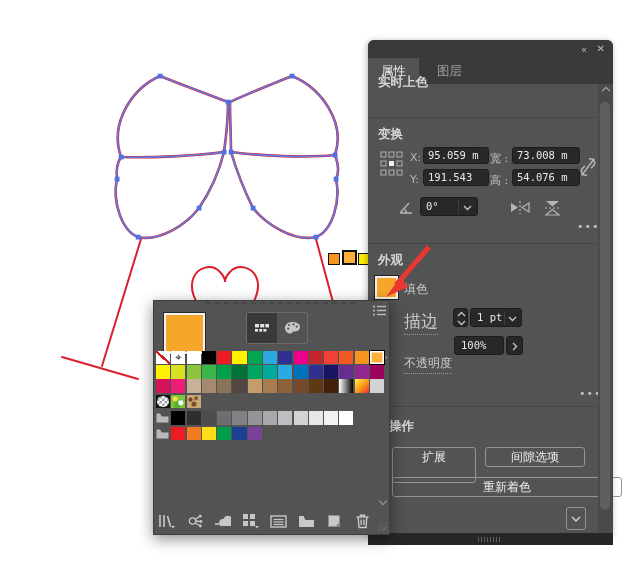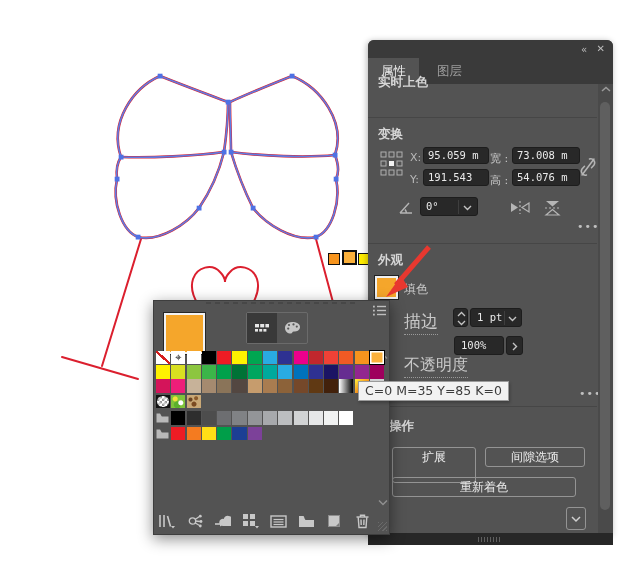--- a/index.html
+++ b/index.html
@@ -221,36 +221,36 @@
         <polyline points="4,12 7.5,15.5 11,12" fill="none" stroke="#c4c4c4" stroke-width="1.3"></polyline>
         </svg>
     </div>
     <div class="abs valbox" style="left:102px;top:268px;width:52px;">
       <span style="padding-left:6px;">1 pt</span>
       <svg class="abs" style="right:4px;top:7px;" width="9" height="6">
         <polyline points="1,1 4.5,4.5 8,1" fill="none" stroke="#c4c4c4" stroke-width="1.4"></polyline>
         </svg>
       <div class="abs" style="right:16px;top:2px;width:1px;height:14px;background:#3e3e3e;"></div>
     </div>
-    <div class="abs cjklbl ul" style="left:36px;top:315px;font-size:16px;">不透明度</div>
+    <div class="abs cjklbl ul" style="left:36px;top:315px;font-size:12px;">不透明度</div>
     <div class="abs valbox" style="left:86px;top:296px;width:50px;">
       <span style="padding-left:6px;">100%</span>
     </div>
     <div class="abs valbox" style="left:138px;top:296px;width:17px;">
       <svg style="margin:5px 0 0 5px;" width="6" height="9">
         <polyline points="1,1 4.5,4.5 1,8" fill="none" stroke="#c4c4c4" stroke-width="1.4"></polyline>
         </svg>
     </div>
     <div class="abs more" style="left:211px;top:347px;">•••</div>
     <div class="abs divider" style="left:0;top:366px;width:229px;"></div>
 
     <div class="abs sec-title" style="left:-4px;top:378px;">快速操作</div>
     <div class="abs ai-btn" style="left:24px;top:407px;width:84px;height:36px;line-height:18px;">扩展</div>
     <div class="abs ai-btn" style="left:117px;top:407px;width:100px;height:20px;line-height:18px;">间隙选项</div>
-    <div class="abs ai-btn" style="left:24px;top:437px;width:184px;height:20px;line-height:18px;">重新着色</div>
+    <div class="abs ai-btn" style="left:24px;top:437px;width:230px;height:20px;line-height:18px;">重新着色</div>
     <div class="abs ai-btn" style="left:198px;top:467px;width:20px;height:23px;">
       <svg style="margin:8px auto 0;" width="10" height="7">
         <polyline points="1,1 5,5 9,1" fill="none" stroke="#d0d0d0" stroke-width="1.5"></polyline>
         </svg>
     </div>
 
     <div id="panel-scroll-track" class="abs"></div>
     <svg class="abs" style="left:233px;top:46px;" width="10" height="7">
       <polyline points="1,5 5,1.5 9,5" fill="none" stroke="#9a9a9a" stroke-width="1.5"></polyline>
       </svg>
@@ -471,19 +471,18 @@
               <path d="M3.2 4.2 L4 14.5 h7 L11.8 4.2"></path>
               <line x1="6" y1="6.5" x2="6.2" y2="12"></line>
               <line x1="9" y1="6.5" x2="8.8" y2="12"></line>
             </g>
           </svg>
         </span>
       </div>
     <div id="popup-grip" class="abs"></div>
   </div>
 
-  <div id="tooltip" class="abs">C=0 M=35 Y=85 K=0</div>
 
   <svg class="abs" style="left:0;top:0;z-index:50;pointer-events:none;" width="631" height="568">
     <line x1="429" y1="247" x2="396" y2="285" stroke="#E8382F" stroke-width="5"></line>
     <polygon points="386,297 401,276 408,287" fill="#E8382F"></polygon>
   </svg>
 </div>
 
 </body></html>

